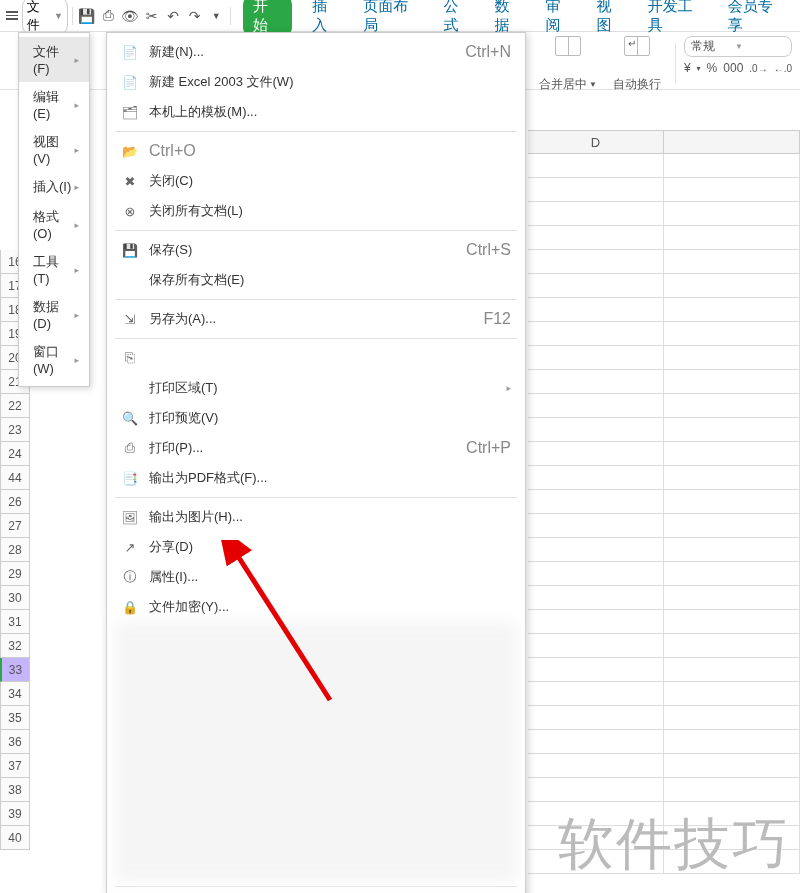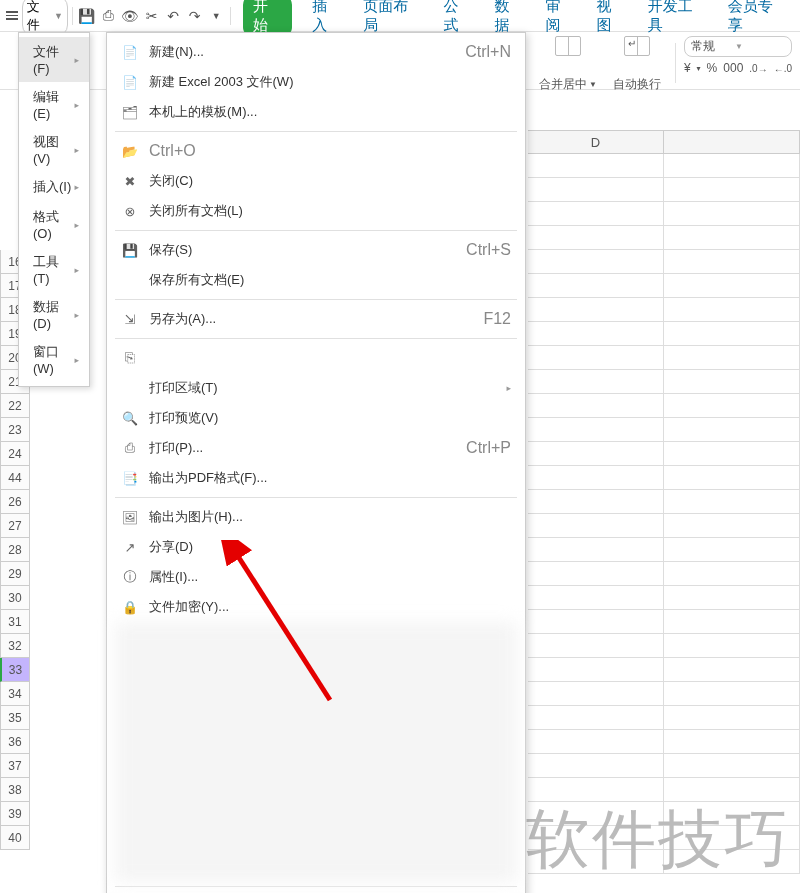--- a/index.html
+++ b/index.html
@@ -47,21 +47,21 @@
     .col-header { position: absolute; left: 528px; top: 0; right: 0; height: 24px; display: flex; border-top: 1px solid #ccc; border-bottom: 1px solid #ccc; background: #f5f5f5; }
     .col-cell { flex: 1; text-align: center; font-size: 13px; color: #555; border-right: 1px solid #ccc; line-height: 24px; }
     .row-headers { position: absolute; left: 0; top: 120px; width: 30px; }
     .row-h { height: 24px; line-height: 24px; text-align: center; font-size: 12px; color: #555; border: 1px solid #ccc; border-top: none; background: #fbfbfb; }
     .row-h.sel { background: #c4b5fd; border-left: 2px solid #2ba745; }
     .cells { position: absolute; left: 528px; top: 24px; right: 0; bottom: 0; }
     .cell-row { height: 24px; display: flex; }
     .cell { flex: 1; border-right: 1px solid #ddd; border-bottom: 1px solid #ddd; }
     
     .arrow-annotation { position: absolute; left: 220px; top: 540px; z-index: 20; pointer-events: none; }
-    .watermark { position: absolute; right: 10px; bottom: 10px; font-size: 64px; color: #bbb; font-weight: 300; letter-spacing: 2px; z-index: 5; }
+    .watermark { position: absolute; right: 10px; bottom: 10px; font-size: 56px; color: #bbb; font-weight: 300; letter-spacing: 2px; z-index: 5; }
   </style>
 </head>
 <body>
 
 <div class="toolbar">
   <div class="hamburger-icon">
       <span></span>
       <span></span>
       <span></span>
     </div>

